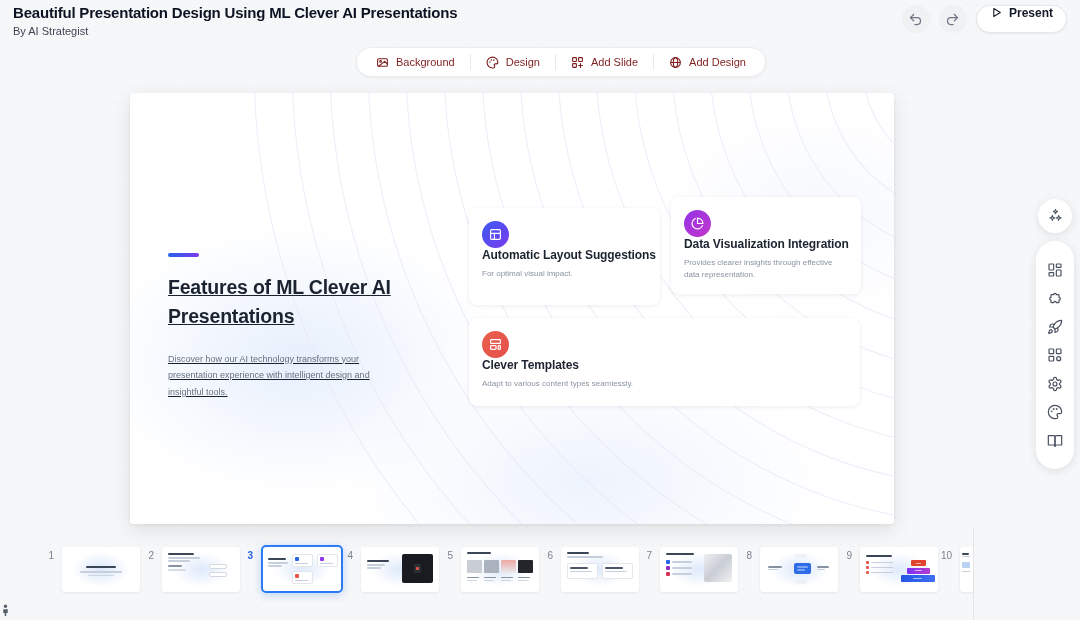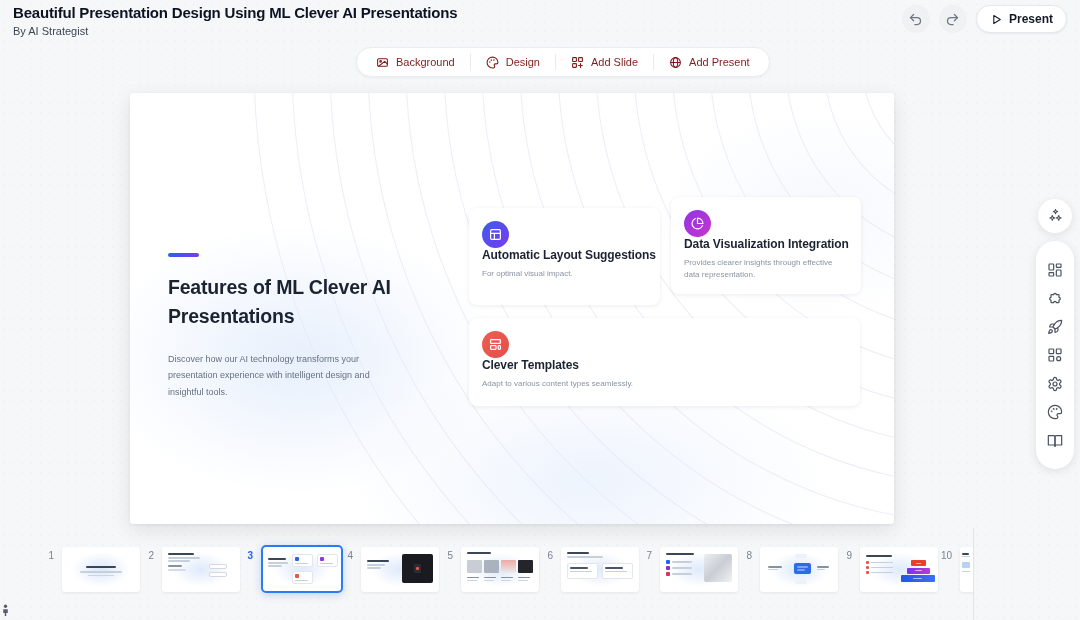--- a/index.html
+++ b/index.html
@@ -18,21 +18,21 @@
   .doc-info { position:absolute; left:13px; top:4px; }
   .doc-title { font-size:15px; font-weight:700; color:#0c1322; letter-spacing:-0.2px; }
   .doc-byline { margin-top:4px; font-size:11px; color:#3d4654; }
   .header-actions { position:absolute; top:5px; right:13px; display:flex; align-items:center; gap:9px; }
   .icon-circle-btn {
     width:28px; height:28px; border-radius:50%; border:none; background:#f0f1f3;
     display:flex; align-items:center; justify-content:center; cursor:pointer; color:#6c7684;
   }
   .present-btn {
     height:28px; border-radius:14px; background:#fff; border:1px solid #e5e7ea;
-    box-shadow:0 1px 2px rgba(16,24,40,.06); display:flex; align-items:center; gap:6px;
+    box-shadow:0 1px 2px rgba(16,24,40,.06); display:flex; gap:6px;
     padding:0 13px; cursor:pointer; color:#141b28;
   }
   .present-btn span { font-size:12px; font-weight:600; }
 
   
   .toolbar {
     position:absolute; left:356px; top:47px; height:30px; background:#fff;
     border:1px solid #ebedf0; border-radius:15px; box-shadow:0 1px 3px rgba(16,24,40,.05);
     display:flex; align-items:center; padding:0 4px;
   }
@@ -50,21 +50,21 @@
     box-shadow:0 6px 20px rgba(15,23,42,.10), 0 1px 3px rgba(15,23,42,.06);
   }
   .slide::before {
     content:""; position:absolute; inset:0; pointer-events:none;
     background:
       radial-gradient(38% 45% at 22% 62%, rgba(212,227,250,.55), transparent 70%),
       radial-gradient(45% 40% at 60% 90%, rgba(212,227,250,.40), transparent 70%),
       radial-gradient(30% 35% at 90% 28%, rgba(224,232,250,.30), transparent 70%);
   }
   .slide-arcs { position:absolute; inset:0; pointer-events:none; }
-  .slide-left { position:absolute; left:38px; top:160px; width:268px; z-index:2; }
+  .slide-left { position:absolute; left:38px; top:160px; width:268px; z-index:2;text-decoration:underline; }
   .accent-line { width:31px; height:4px; border-radius:2px; background:linear-gradient(90deg,#2563eb,#7c3aed); }
   .slide-heading { margin-top:16px; font-size:19.5px; line-height:1.5; font-weight:800; color:#1b2330; letter-spacing:-0.2px; }
   .slide-desc { margin-top:19px; width:206px; font-size:9px; line-height:1.85; color:#66717f; }
 
   .card {
     position:absolute; background:#fff; border-radius:8px; z-index:2;
     box-shadow:0 1px 4px rgba(16,24,40,.08); padding:13px;
   }
   .card-1 { left:339px; top:115px; width:191px; height:97px; }
   .card-2 { left:541px; top:104px; width:190px; height:97px; }
@@ -166,21 +166,21 @@
       </svg>
     <span>Add Slide</span>
   </button>
   <div class="toolbar-divider"></div>
   <button class="toolbar-btn">
     <svg width="13" height="13" viewBox="0 0 24 24" fill="none" stroke="currentColor" stroke-width="2" stroke-linecap="round" stroke-linejoin="round">
         <circle cx="12" cy="12" r="9"></circle>
         <ellipse cx="12" cy="12" rx="4" ry="9"></ellipse>
         <path d="M3.5 12h17"></path>
       </svg>
-    <span>Add Present</span>
+    <span>Add Design</span>
   </button>
 </div>
 
 <div class="slide">
   <svg class="slide-arcs" width="764" height="431" viewBox="0 0 764 431" fill="none">
     <g stroke="#e9e8f7" stroke-width="1.1" opacity="0.75">
       <circle cx="850" cy="-30" r="80"></circle>
         <circle cx="850" cy="-30" r="118"></circle>
         <circle cx="850" cy="-30" r="156"></circle>
       <circle cx="850" cy="-30" r="194"></circle>

